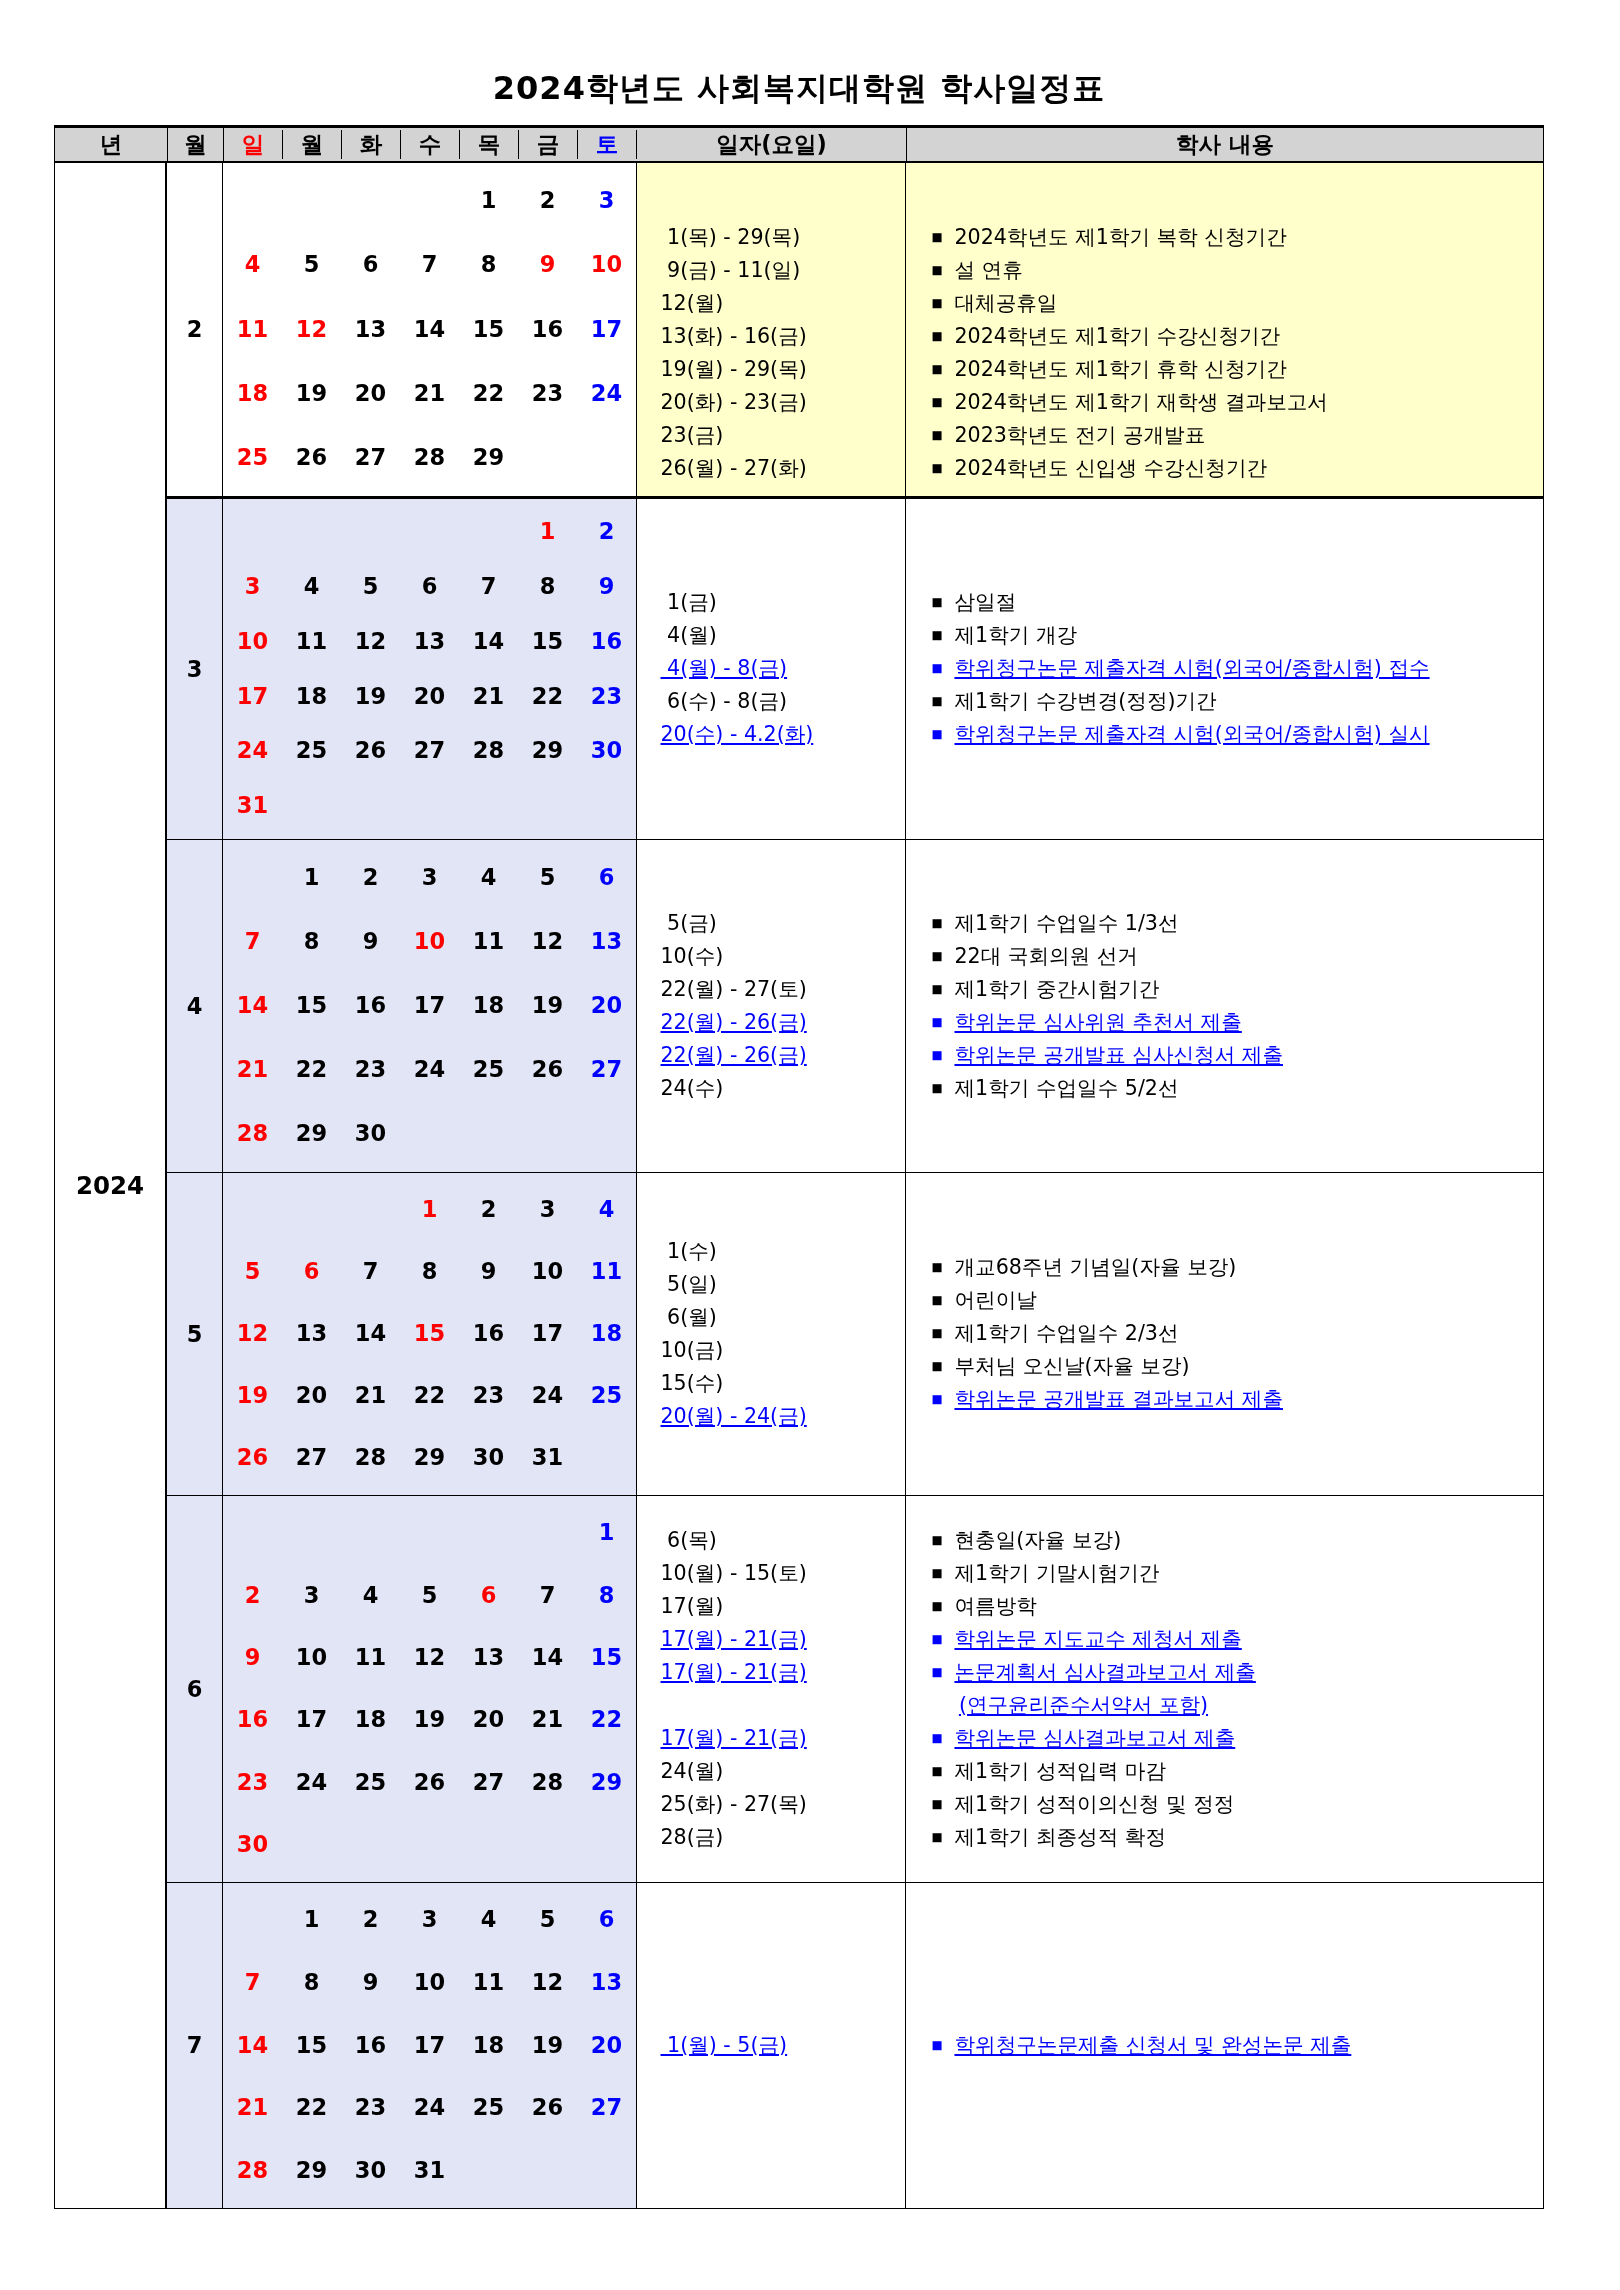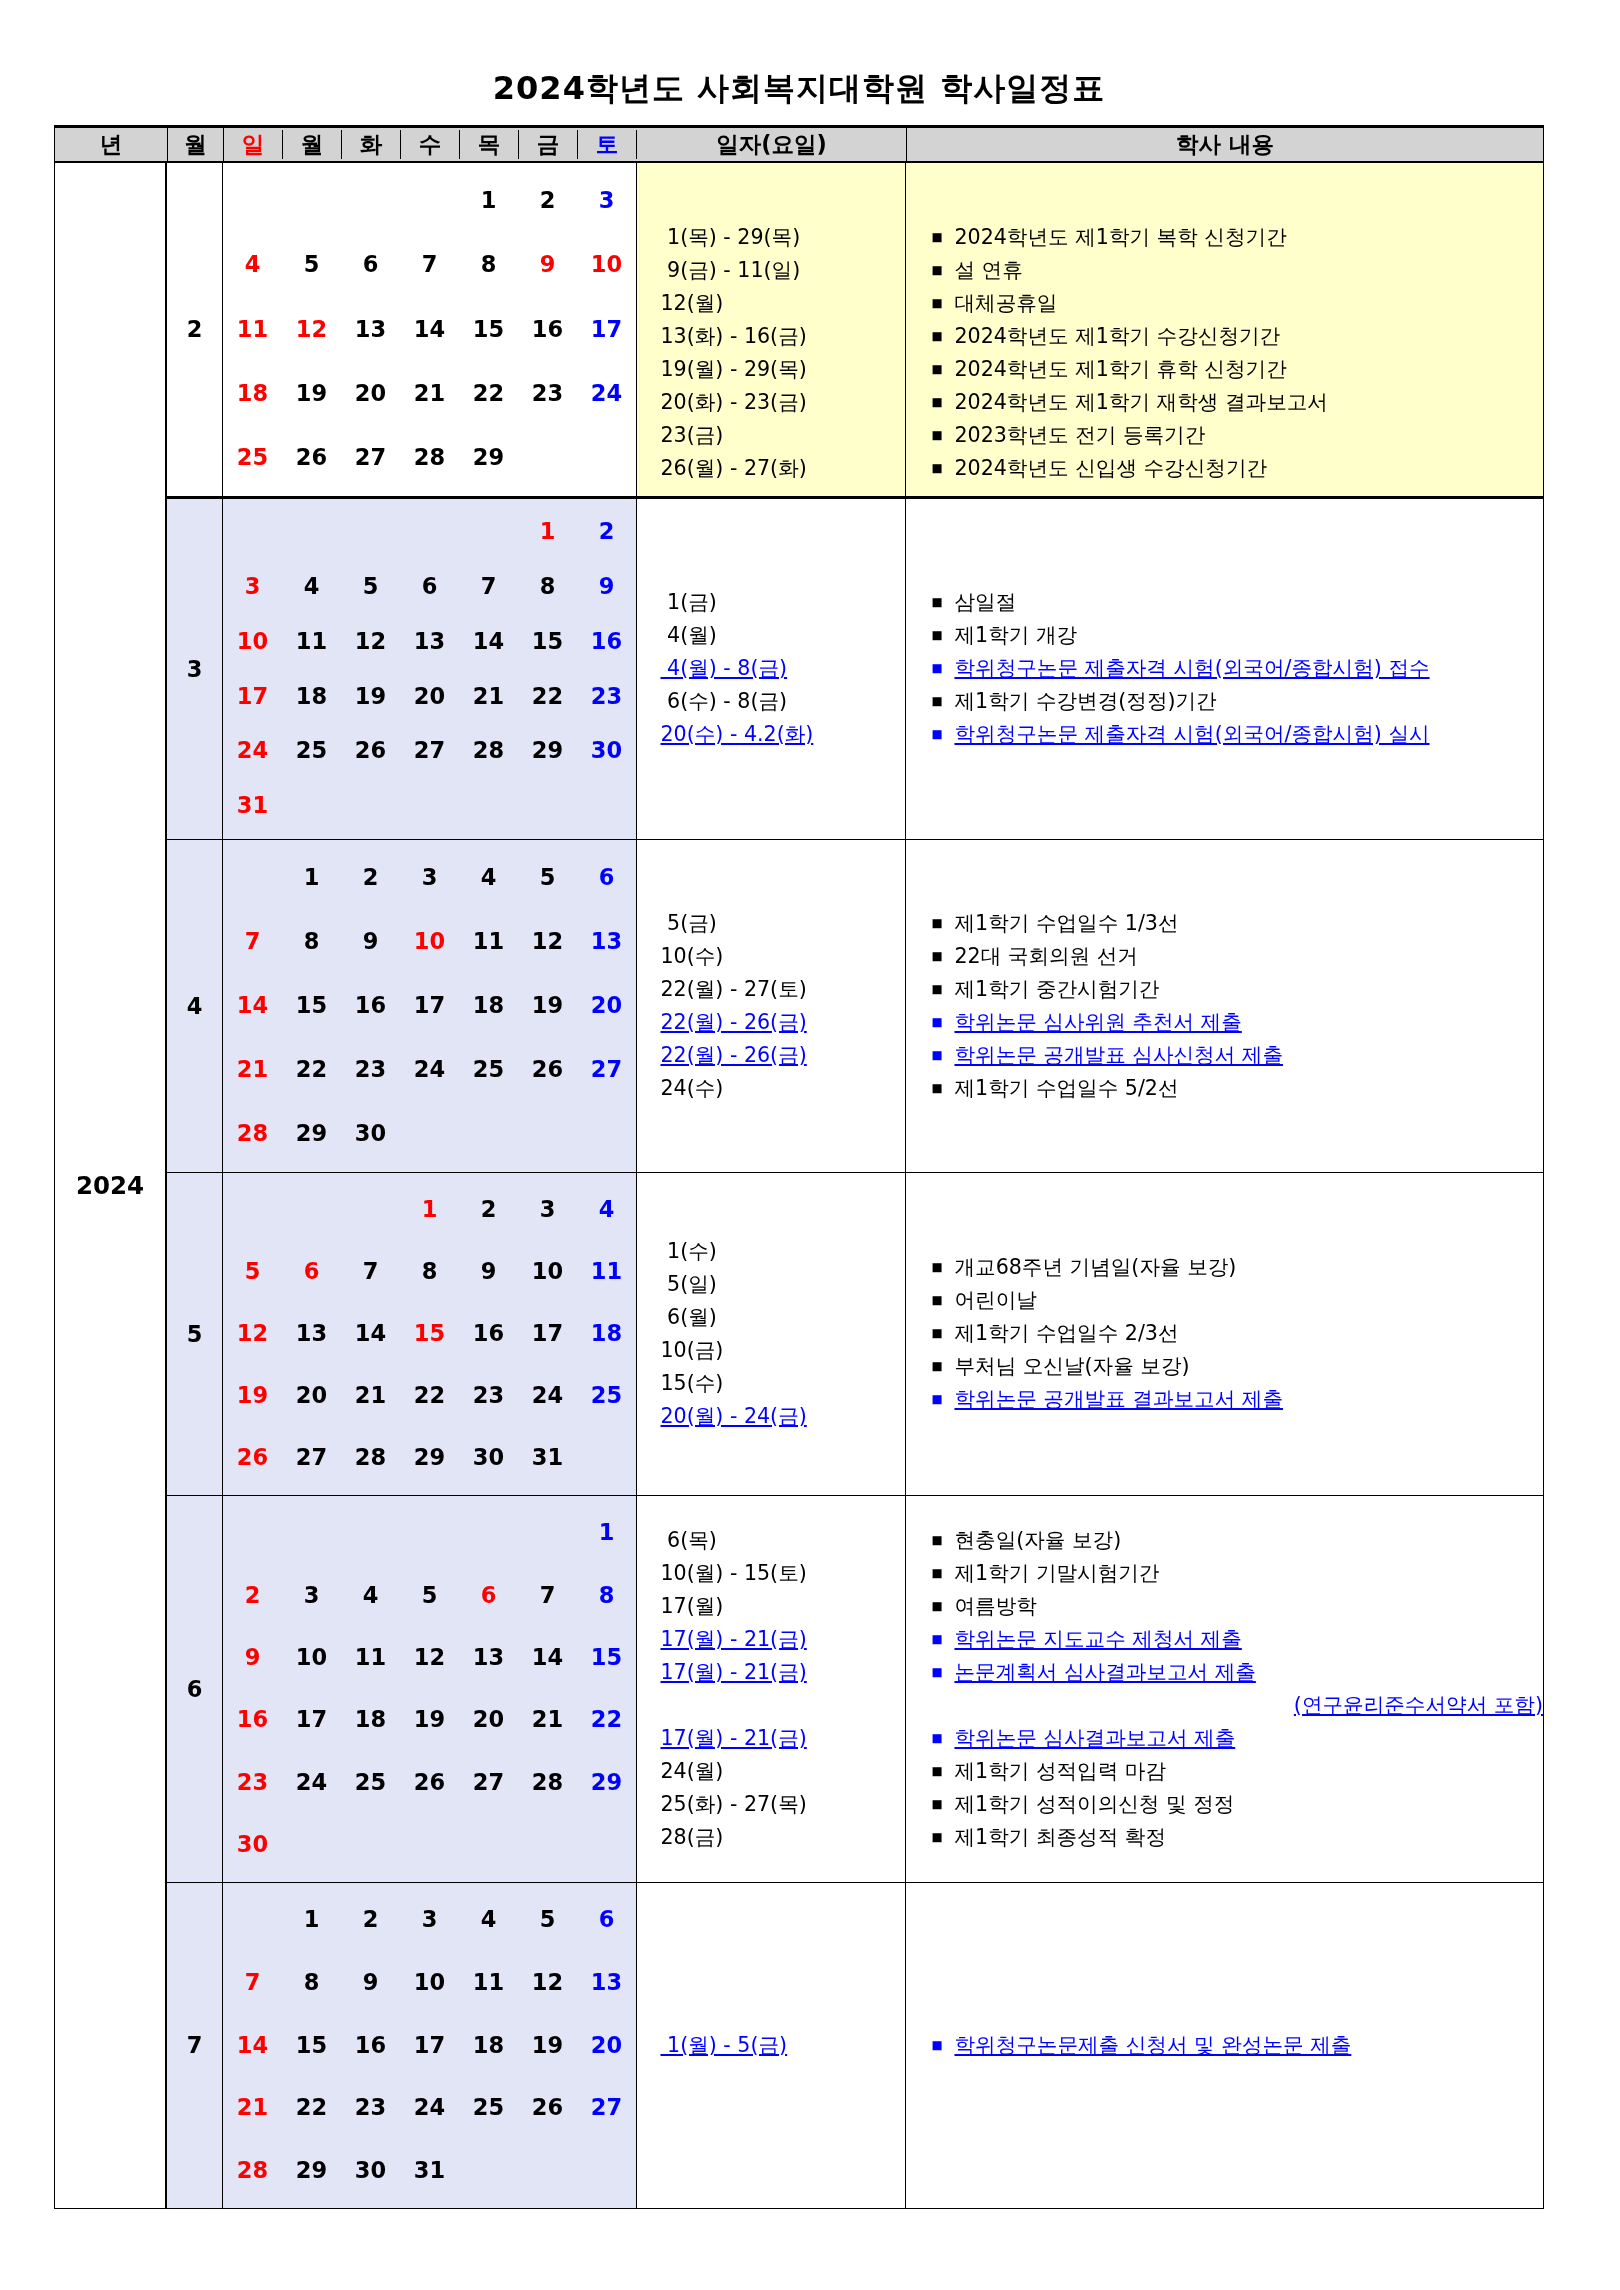--- a/index.html
+++ b/index.html
@@ -32,21 +32,21 @@
   .month:nth-of-type(5){height:387px;}
   .month:nth-of-type(6){height:326px;}
   .month-num{width:55px;border-right:1px solid #000;display:flex;align-items:center;justify-content:center;font-size:22.5px;font-weight:bold;}
   .weeks{width:414px;border-right:1px solid #000;display:grid;grid-template-columns:repeat(7,1fr);align-content:space-around;padding:5.9px 0;box-sizing:border-box;}
   .day{height:29px;line-height:29px;text-align:center;font-size:22.5px;font-weight:bold;}
   .dates{width:269px;border-right:1px solid #000;display:flex;flex-direction:column;justify-content:center;font-size:20.6px;padding-left:23.5px;box-sizing:border-box;}
   .date-line{line-height:33px;height:33px;white-space:pre;}
   .contents{flex:1;display:flex;flex-direction:column;justify-content:center;font-size:20.6px;padding-left:25.5px;box-sizing:border-box;}
   .content-line{line-height:33px;height:33px;white-space:nowrap;}
   .bullet{display:inline-block;font-size:11.8px;vertical-align:2.9px;margin-right:11.8px;}
-  .content-line.cont{padding-left:27.4px;text-align:right;}
+  .content-line.cont{padding-left:27.4px;}
   .blue{color:#0000ff;text-decoration:underline;}
   
   .month .month-num,.month .weeks{background:#e2e5f5;}
   .month .dates,.month .contents{background:#ffffff;}
   .month.feb .month-num,.month.feb .weeks{background:#ffffff;}
   .month.feb .dates,.month.feb .contents{background:#ffffcc;}
   .month.feb .dates,.month.feb .contents{padding-top:47px;}
 </style>
 </head>
 <body>
@@ -121,21 +121,21 @@
               <div class="date-line">23(금)</div>
               <div class="date-line">26(월) - 27(화)</div>
             </div>
             <div class="contents">
               <div class="content-line"><span class="bullet">■</span><span>2024학년도 제1학기 복학 신청기간</span></div>
               <div class="content-line"><span class="bullet">■</span><span>설 연휴</span></div>
               <div class="content-line"><span class="bullet">■</span><span>대체공휴일</span></div>
               <div class="content-line"><span class="bullet">■</span><span>2024학년도 제1학기 수강신청기간</span></div>
               <div class="content-line"><span class="bullet">■</span><span>2024학년도 제1학기 휴학 신청기간</span></div>
               <div class="content-line"><span class="bullet">■</span><span>2024학년도 제1학기 재학생 결과보고서</span></div>
-              <div class="content-line"><span class="bullet">■</span><span>2023학년도 전기 등록기간</span></div>
+              <div class="content-line"><span class="bullet">■</span><span>2023학년도 전기 공개발표</span></div>
               <div class="content-line"><span class="bullet">■</span><span>2024학년도 신입생 수강신청기간</span></div>
             </div>
           </section>
           <section class="month">
             <div class="month-num">3</div>
             <div class="weeks">
               <div class="day"></div>
               <div class="day"></div>
               <div class="day"></div>
               <div class="day"></div>

